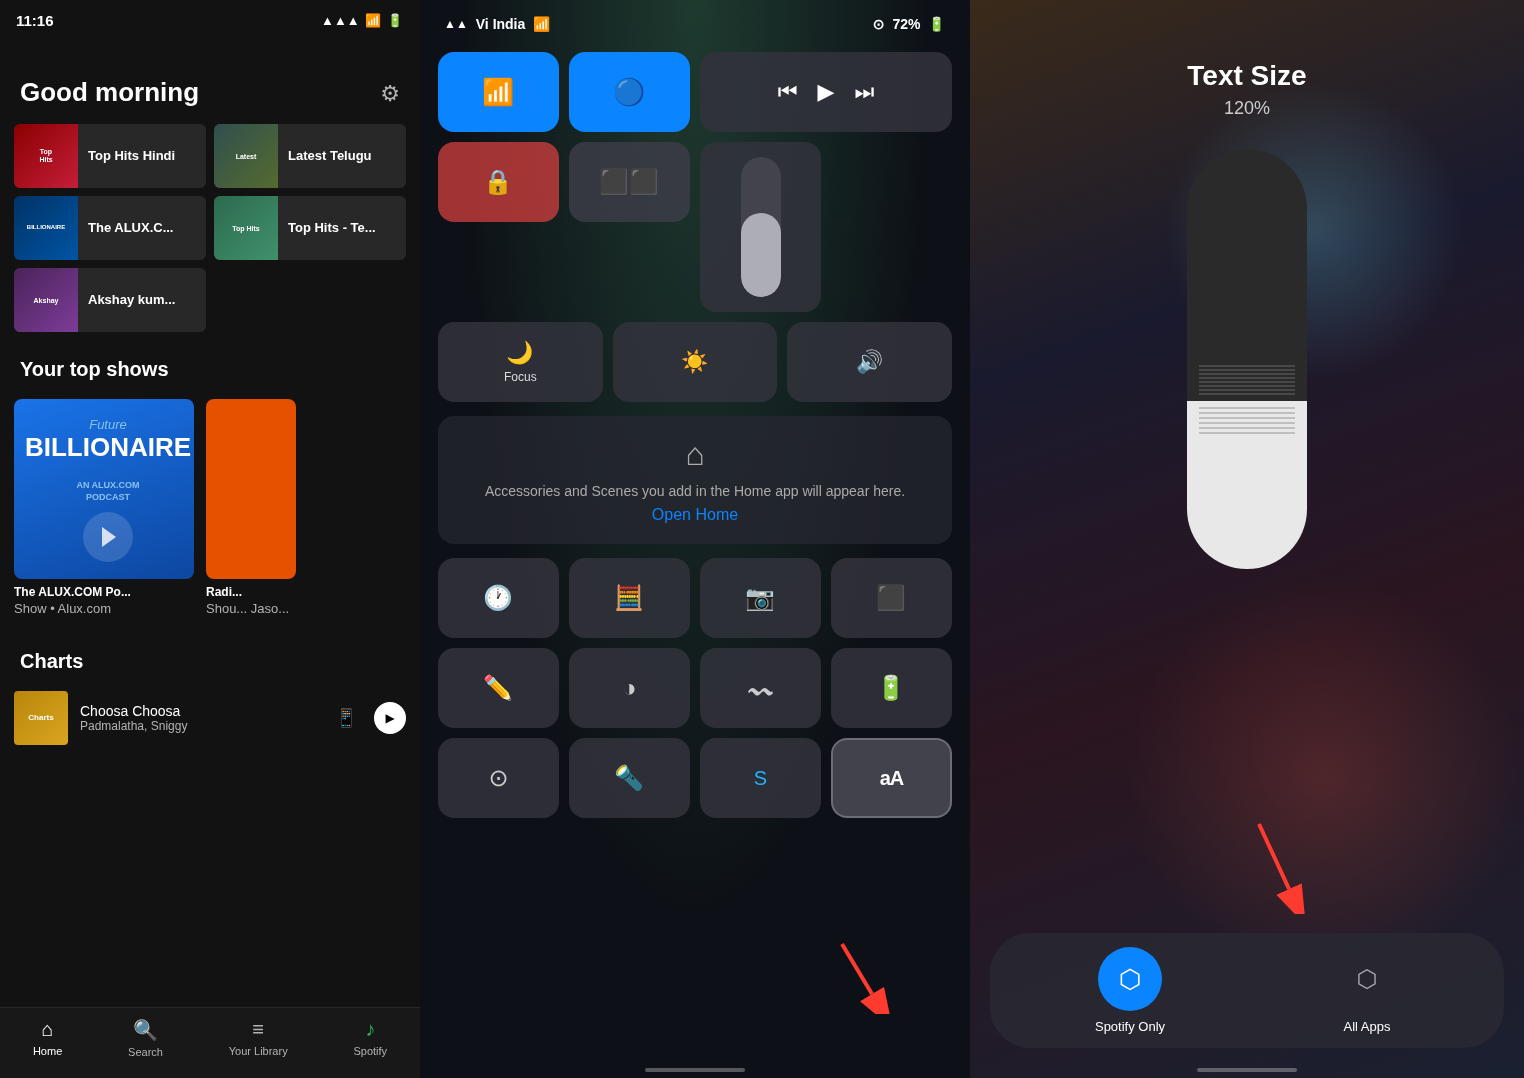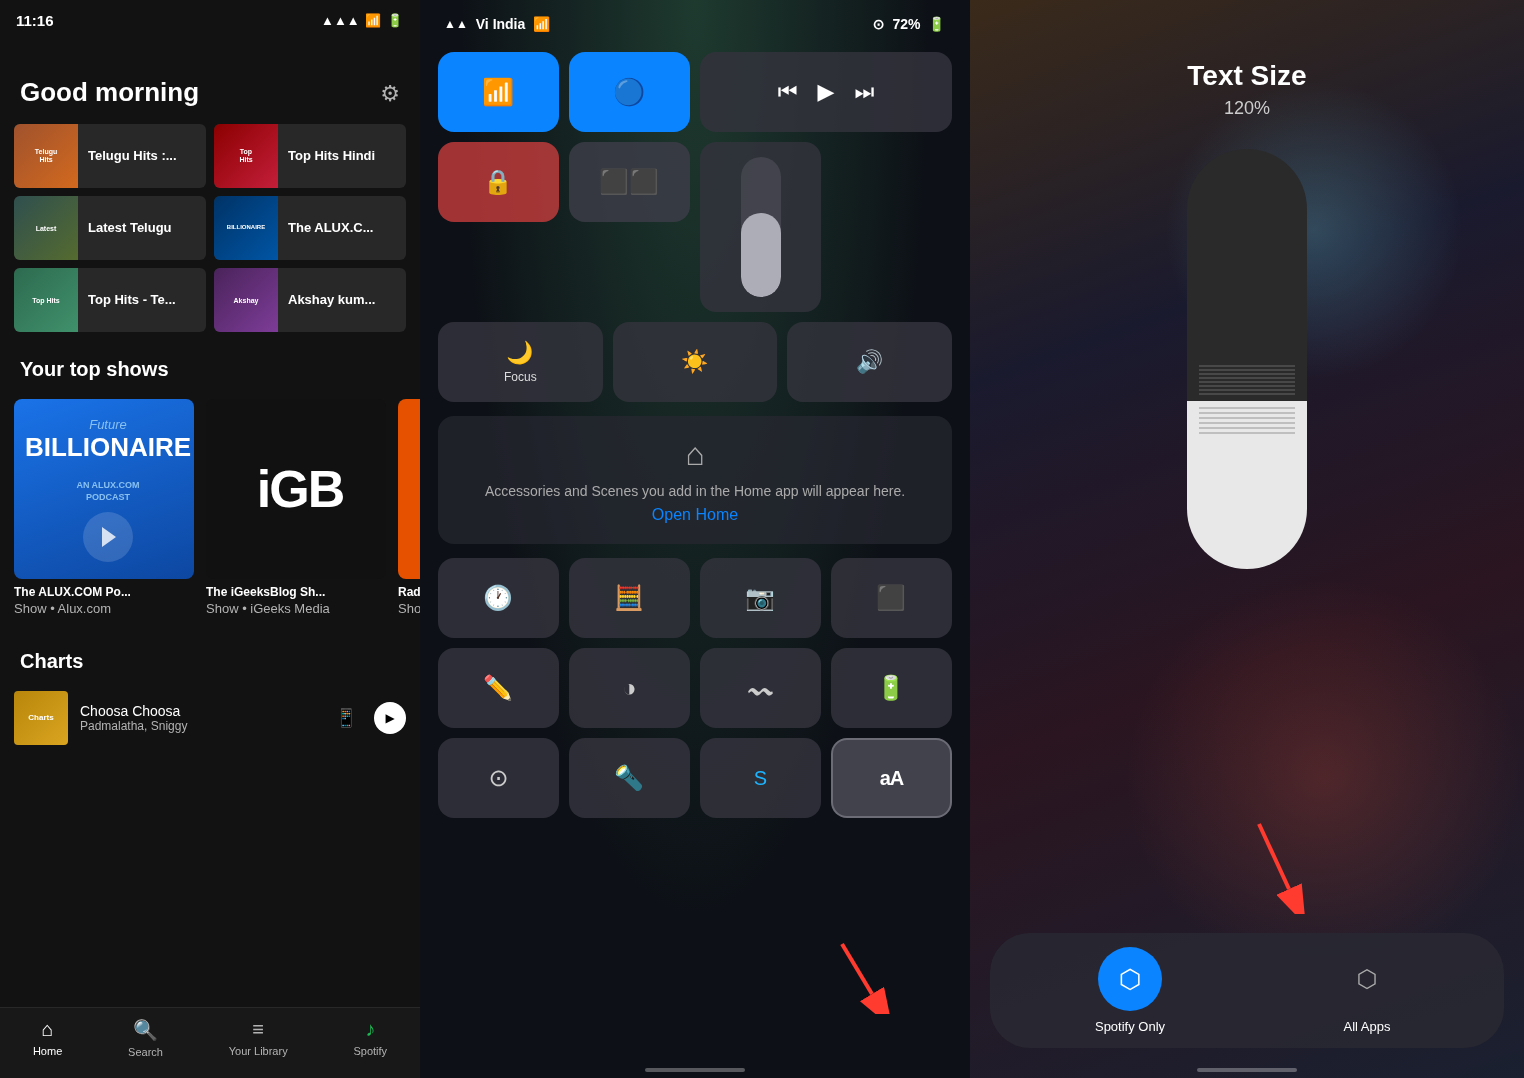--- a/index.html
+++ b/index.html
@@ -557,28 +557,20 @@
     </div>
   </div>
 
   <div class="spotify-header">
     <span class="spotify-greeting">Good morning</span>
     <span class="gear-icon">⚙</span>
   </div>
 
   <div class="playlist-grid">
 
-    <div class="playlist-item">
-      <div class="playlist-thumb telugu">
-        <div class="playlist-thumb-img">
-          <div style="font-size:7px;font-weight:700;color:#fff;text-align:center;line-height:1.2;">Telugu<br>Hits</div>
-        </div>
-      </div>
-      <span class="playlist-name">Telugu Hits :...</span>
-    </div>
 
     <div class="playlist-item">
       <div class="playlist-thumb top-hindi">
         <div style="font-size:7px;font-weight:800;color:#fff;text-align:center;line-height:1.2;">Top<br>Hits</div>
       </div>
       <span class="playlist-name">Top Hits Hindi</span>
     </div>
 
     <div class="playlist-item">
       <div class="playlist-thumb latest-telugu">
@@ -622,27 +614,20 @@
             <div style="font-size:9px;color:#88c0f0;">PODCAST</div>
             <div style="width:50px;height:50px;border-radius:50%;background:rgba(255,255,255,0.15);margin-top:8px;display:flex;align-items:center;justify-content:center;">
               <div style="width:0;height:0;border-top:10px solid transparent;border-bottom:10px solid transparent;border-left:14px solid rgba(255,255,255,0.8);margin-left:3px;"></div>
             </div>
           </div>
         </div>
         <div class="show-title">The ALUX.COM Po...</div>
         <div class="show-subtitle">Show • Alux.com</div>
       </div>
 
-      <div class="show-card">
-        <div class="show-thumb igb">
-          <span style="font-size:52px;font-weight:900;color:#fff;letter-spacing:-2px;">iGB</span>
-        </div>
-        <div class="show-title">The iGeeksBlog Sh...</div>
-        <div class="show-subtitle">Show • iGeeks Media</div>
-      </div>
 
       <div class="show-card" style="width:90px;overflow:hidden;">
         <div class="show-thumb orange" style="width:90px;border-radius:8px;background:#e65100;">
           
         </div>
         <div class="show-title">Radi...</div>
         <div class="show-subtitle">Shou... Jaso...</div>
       </div>
     </div>
   </div>

